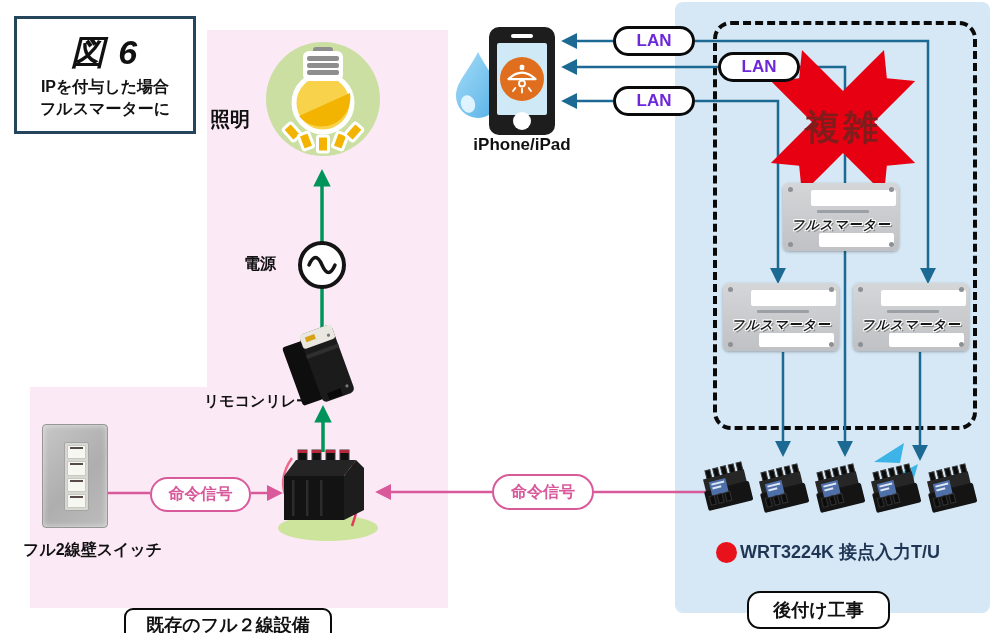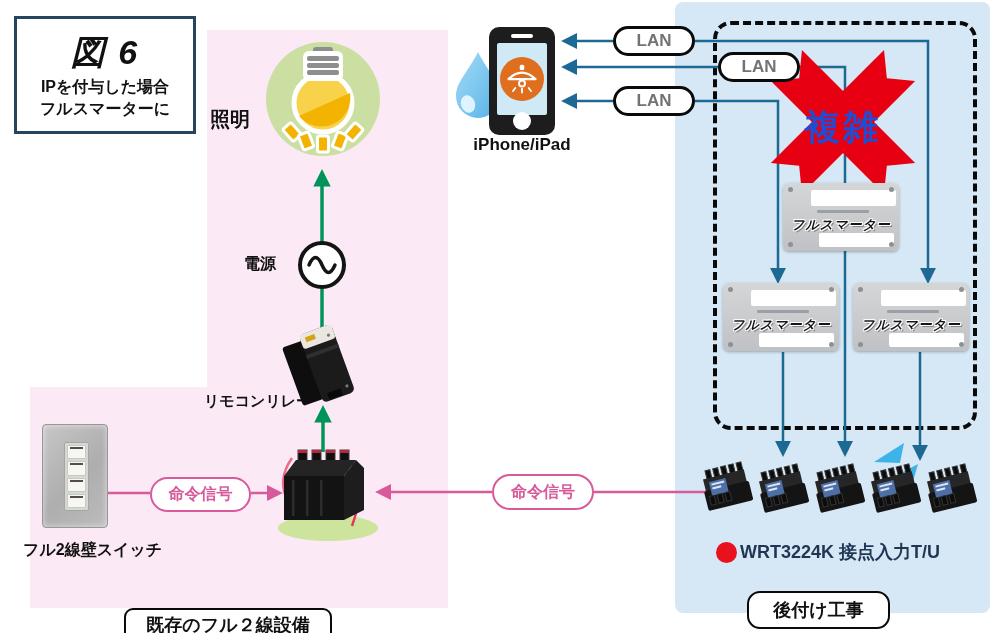--- a/index.html
+++ b/index.html
@@ -13,21 +13,21 @@
   .dashed-box{left:713px;top:21px;width:264px;height:409px;border:4px dashed #0a0a0a;border-radius:18px;box-sizing:border-box;}
   
   .title-box{left:14px;top:16px;width:182px;height:118px;background:#fff;border:3px solid #24455c;
              box-sizing:border-box;display:flex;flex-direction:column;align-items:center;justify-content:center;}
   .title-fig{font-size:34px;font-weight:800;letter-spacing:2px;font-style:italic;}
   .title-line{font-size:16px;font-weight:700;line-height:1.35;}
   
   .lbl{font-weight:700;color:#111;white-space:nowrap;}
   
   .capsule{display:flex;align-items:center;justify-content:center;background:#fff;box-sizing:border-box;white-space:nowrap;}
-  .cap-lan{border:3px solid #0a0a0a;border-radius:16px;color:#737373;font-weight:800;font-size:17px;}
+  .cap-lan{border:3px solid #0a0a0a;border-radius:16px;color:#6d28d9;font-weight:800;font-size:17px;}
   .cap-cmd{border:2.5px solid #d85a9b;border-radius:18px;color:#d85a9b;font-weight:800;font-size:16px;}
   
   .section-label{display:flex;align-items:center;justify-content:center;background:#fff;border:2.5px solid #0a0a0a;
                  font-weight:800;font-size:18px;box-sizing:border-box;white-space:nowrap;}
   
   .phone{left:489px;top:27px;width:66px;height:108px;background:#1d1d1d;border-radius:10px;}
   .phone-screen{left:8px;top:16px;width:50px;height:72px;background:#cfe9f7;border-radius:2px;}
   .phone-speaker{left:22px;top:7px;width:22px;height:4px;background:#fff;border-radius:2px;}
   .phone-home{left:24px;bottom:5px;width:18px;height:18px;background:#fff;border-radius:50%;}
   .phone-app{left:11px;top:30px;width:44px;height:44px;background:#df6f1e;border-radius:50%;display:flex;align-items:center;justify-content:center;}
@@ -42,21 +42,21 @@
            text-shadow:-1px -1px 0 #fff,1px -1px 0 #fff,-1px 1px 0 #fff,1px 1px 0 #fff,2px 2px 0 #888;}
   .fs-screw{width:5px;height:5px;background:#8d9094;border-radius:50%;}
   
   .wsw{left:42px;top:424px;width:66px;height:104px;background:linear-gradient(135deg,#c6c6c6,#aeaeae 55%,#bcbcbc);
        border:1px solid #979797;border-radius:4px;box-sizing:border-box;box-shadow:inset 0 0 6px rgba(255,255,255,.6);}
   .wsw-inner{left:21px;top:17px;width:25px;height:69px;background:#d8d8d3;border:1px solid #a5a5a5;border-radius:2px;
              box-sizing:border-box;padding:2px;display:flex;flex-direction:column;gap:2px;}
   .wsw-btn{flex:1;background:#f7f7f2;border:1px solid #c9c9c4;border-radius:1px;position:relative;}
   .wsw-btn::before{content:"";position:absolute;top:1px;left:2px;right:2px;height:2px;background:#574a4a;}
   
-  .complex-text{left:773px;top:104px;width:140px;text-align:center;font-size:35px;font-weight:800;color:#1d4ed8;letter-spacing:3px;}
+  .complex-text{left:773px;top:104px;width:140px;text-align:center;font-size:35px;font-weight:800;color:#7f1d1d;letter-spacing:3px;}
   
   .wrt-caption{left:716px;top:540px;display:flex;align-items:center;gap:3px;}
   .red-dot{width:21px;height:21px;background:#e8121c;border-radius:50%;}
   .wrt-text{font-size:18px;font-weight:800;color:#1f3554;white-space:nowrap;}
 </style>
 </head>
 <body>
 
 <div class="canvas">
 

